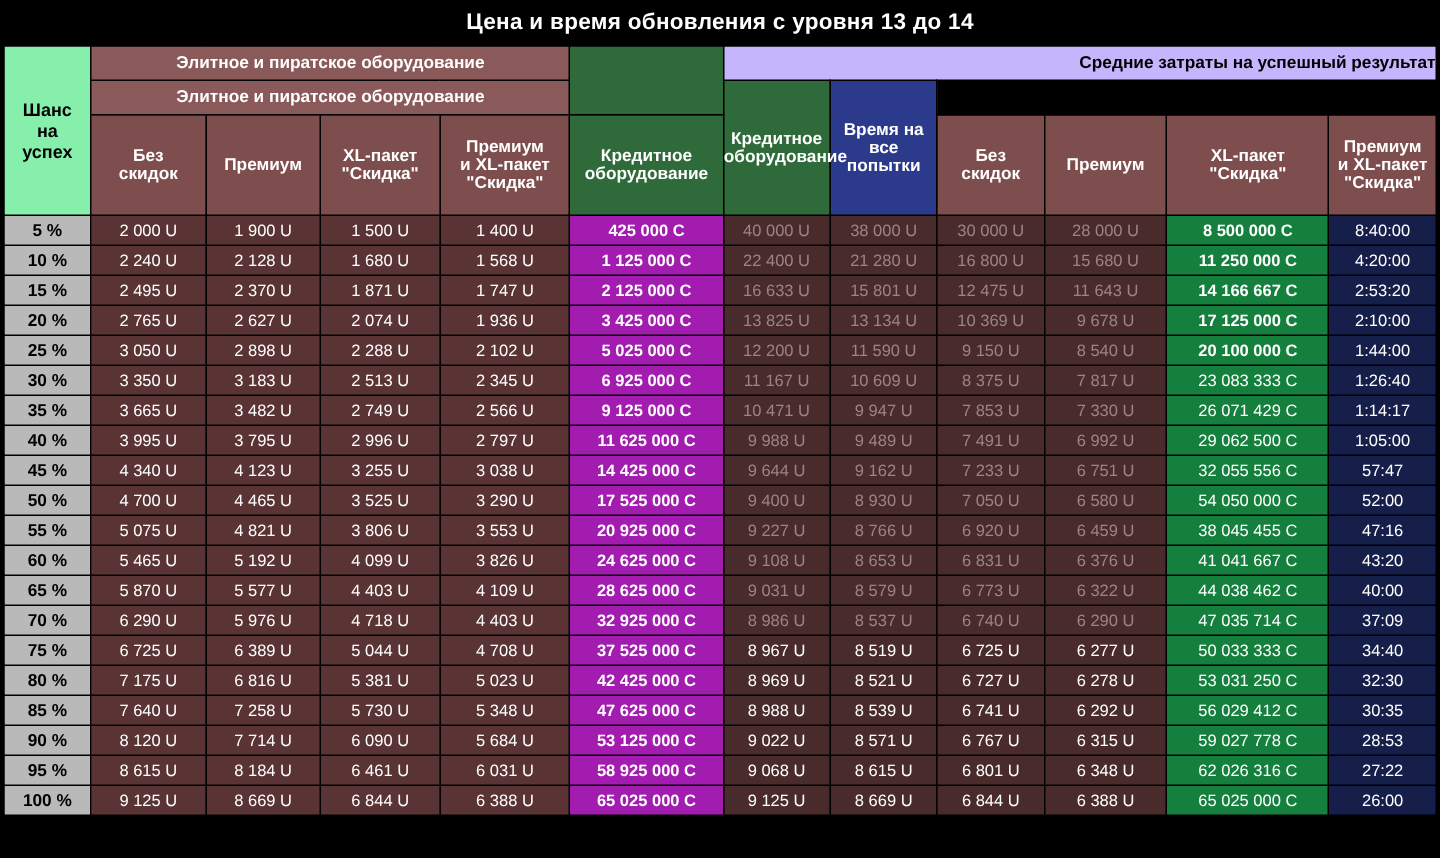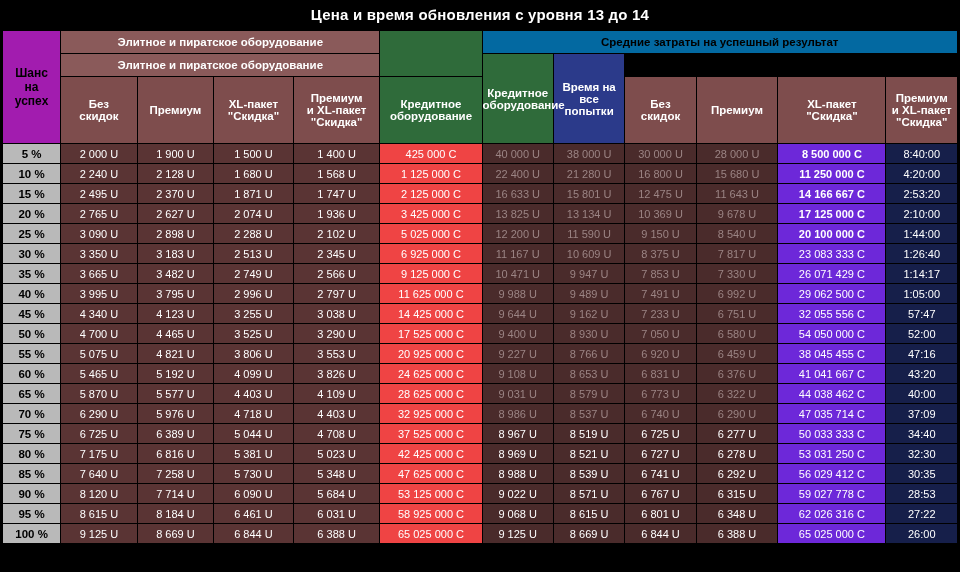--- a/index.html
+++ b/index.html
@@ -32,41 +32,41 @@
     vertical-align:middle;
     white-space:nowrap;
   }
 
   
   .hdr-group{
     font-weight:bold;font-size:11.5px;
     height:22px;
   }
   .hdr-chance{
-    background:#a21caf;color:#000;font-weight:bold;font-size:12px;
+    background:#86efac;color:#000;font-weight:bold;font-size:12px;
   }
   .hdr-elite{background:#8a5a5a;color:#ffffff;}
   .hdr-credit{background:#2f6b3a;color:#ffffff;font-weight:bold;}
-  .hdr-avg{background:#0369a1;color:#000;}
+  .hdr-avg{background:#c4b5fd;color:#000;text-align:right;}
   .hdr-elite2{background:#8a5a5a;color:#ffffff;}
 
   .sub{
     height:66px;font-weight:bold;font-size:11.5px;
   }
   .sub.elite{background:#7e4d4d;color:#ffffff;}
   .sub.credit{background:#2f6b3a;color:#ffffff;}
   .sub.time{background:#2b3a8a;color:#ffffff;}
 
   
   .c-chance{background:#b9b9b9;color:#000;font-weight:bold;font-size:11.5px;}
   .c-elite{background:#5a3434;color:#ffffff;}
-  .c-credit{background:#ef4444;color:#ffffff;}
+  .c-credit{background:#a21caf;color:#ffffff;font-weight:bold;}
   .c-avg{background:#4a2b2b;color:#9b8484;}
   .c-avg.bold{color:#ffffff;font-weight:normal;}
-  .c-credit2{background:#6d28d9;color:#ffffff;}
+  .c-credit2{background:#15803d;color:#ffffff;}
   .c-credit2.bold{font-weight:bold;}
   .c-time{background:#161f4a;color:#ffffff;}
   tr.row td{height:19px;}
 </style>
 </head>
 <body>
 
 <div id="wrap">
 
   <div class="title">Цена и время обновления с уровня 13 до 14</div>
@@ -196,21 +196,21 @@
           <td class="c-credit">3 425 000 C</td>
           <td class="c-avg">13 825 U</td>
           <td class="c-avg">13 134 U</td>
           <td class="c-avg">10 369 U</td>
           <td class="c-avg">9 678 U</td>
           <td class="c-credit2 bold">17 125 000 C</td>
           <td class="c-time">2:10:00</td>
         </tr>
         <tr class="row">
           <td class="c-chance">25 %</td>
-          <td class="c-elite">3 090 U</td>
+          <td class="c-elite">3 050 U</td>
           <td class="c-elite">2 898 U</td>
           <td class="c-elite">2 288 U</td>
           <td class="c-elite">2 102 U</td>
           <td class="c-credit">5 025 000 C</td>
           <td class="c-avg">12 200 U</td>
           <td class="c-avg">11 590 U</td>
           <td class="c-avg">9 150 U</td>
           <td class="c-avg">8 540 U</td>
           <td class="c-credit2 bold">20 100 000 C</td>
           <td class="c-time">1:44:00</td>

